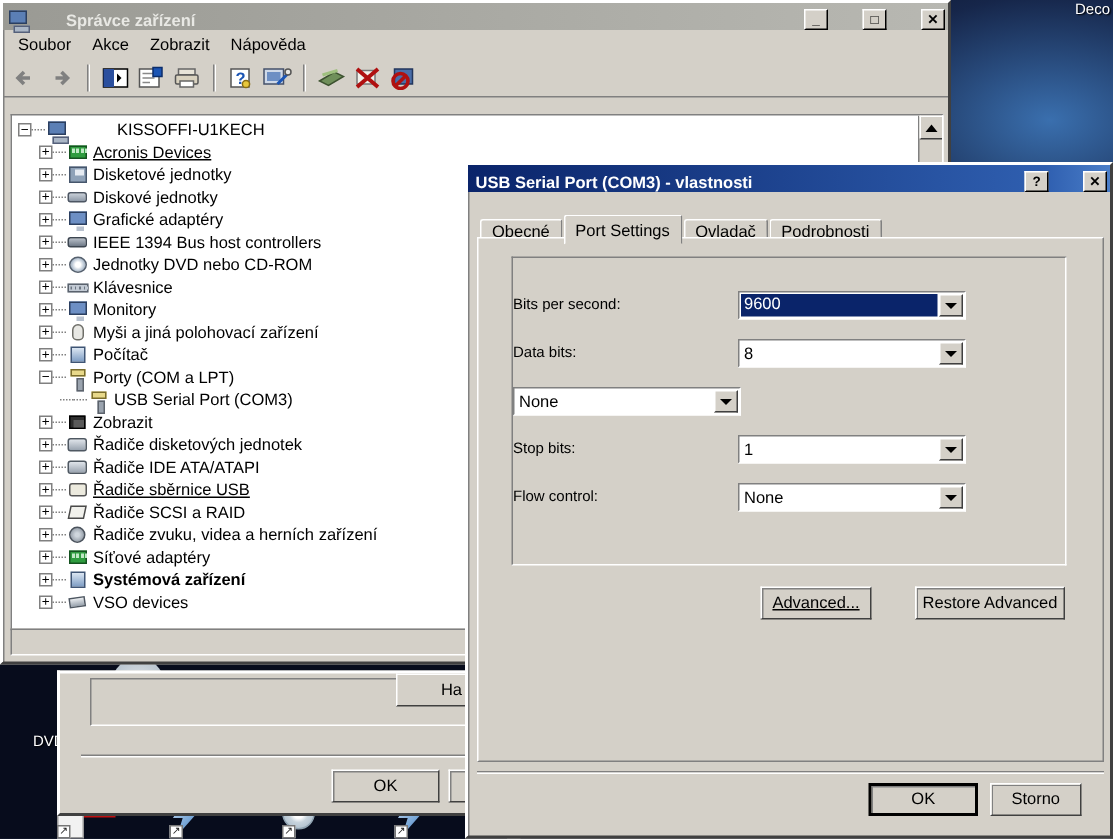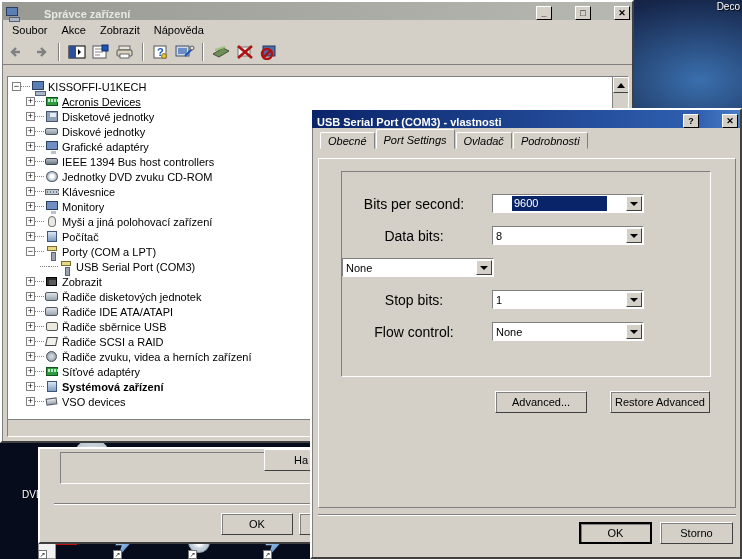--- a/index.html
+++ b/index.html
@@ -205,21 +205,21 @@
   .ic-cpu:after { content:''; position:absolute; left:2px; top:2px; width:7px; height:5px; background:#5a5a5a; }
   .ic-ctrl { position:absolute; left:1px; top:3px; width:13px; height:9px; background:linear-gradient(#dfe4ea,#9aa4b0); border:1px solid #4f5862; border-radius:2px; }
   .ic-usb { position:absolute; left:2px; top:3px; width:12px; height:9px; background:#eceade; border:1px solid #555; border-radius:2px; }
   .ic-scsi { position:absolute; left:2px; top:3px; width:11px; height:9px; background:#f1f1ec; border:1px solid #4a4a4a; transform:skewX(-12deg); }
   .ic-sound { position:absolute; left:2px; top:2px; width:11px; height:11px; border-radius:50%; background:radial-gradient(circle,#cfd6dd 20%,#7a8490 100%); border:1px solid #4a525c; }
   .ic-sys { position:absolute; left:3px; top:2px; width:10px; height:11px; background:linear-gradient(#dbe6f2,#7e9dc4); border:1px solid #3f5575; }
   .ic-vso { position:absolute; left:2px; top:4px; width:11px; height:7px; background:linear-gradient(#e9ecef,#98a2ad); border:1px solid #4d5661; transform:rotate(-8deg); }
 
   
   #propdlg { left: 310px; top: 108px; width: 432px; height: 451px; }
-  .tabstrip { position: absolute; left: 8px; top: 22px; height: 19px; display: flex; align-items: flex-start; font-style: italic; }
+  .tabstrip { position: absolute; left: 8px; top: 35px; height: 19px; display: flex; align-items: center; }
   .tab {
     height: 17px; padding: 2px 7px 0 7px;
     background: #d4d0c8; font-size: 11px; color: #000;
     border: 1px solid; border-color: #fff #808080 #d4d0c8 #fff;
     margin-right: 1px; border-radius: 2px 2px 0 0;
   }
   .tab.selected {
     height: 20px; margin-top: -3px; padding-top: 4px;
     border-bottom-color: #d4d0c8; font-weight: normal;
     position: relative; z-index: 3;
@@ -230,33 +230,33 @@
     border: 1px solid; border-color: #fff #808080 #808080 #fff;
   }
   .groupbox {
     position: absolute; left: 22px; top: 12px; width: 370px; height: 206px;
     border: 1px solid; border-color: #808080 #fff #fff #808080;
   }
   .field-row {
     display: flex; align-items: center; margin-bottom: 13px;
   }
   .field-label {
-    width: 150px; text-align: center; padding-right: 6px;
-    font-size: 14px; color: #000;
+    width: 150px; text-align: left; padding-right: 6px;
+    font-size: 10px; color: #000;
   }
   .combo {
     width: 152px; height: 19px; display: flex; align-items: center;
     background: #fff;
     border: 1px solid; border-color: #808080 #fff #fff #808080;
     position: relative;
   }
   .combo-text { flex: 1; padding-left: 3px; font-size: 11px; color: #000; white-space: nowrap; }
   .combo.focused .combo-text {
     background: #0a246a; color: #fff; height: 15px; line-height: 15px;
-    margin: 19px; padding-left: 2px;
+    margin: 1px; padding-left: 2px;
   }
   .combo-btn {
     width: 16px; height: 15px; margin-right: 1px; background: #d4d0c8;
     border: 1px solid; border-color: #ffffff #404040 #404040 #ffffff;
     display: flex; align-items: center; justify-content: center;
   }
   .caret-down { width:0;height:0;border-left:4px solid transparent;border-right:4px solid transparent;border-top:4px solid #000; }
   .btn {
     background: #d4d0c8; color: #000; font-size: 11px;
     border: 1px solid; border-color: #ffffff #404040 #404040 #ffffff;
@@ -434,21 +434,21 @@
   </div>
 
   <div id="tree-pane">
     <div id="tree-rows" style="padding:2px 0 0 4px;">
         <div class="tree-row" style="padding-left: 0px;">
           <span class="expander">−</span>
           <span class="dotline"></span>
           <span class="tico">
             <span class="ic-pc"></span>
           </span>
-          <span style="padding-left: 2px;">KISSOFFI-U1KECH</span>
+          <span style="padding-left: 2px; margin-left: 30px;">KISSOFFI-U1KECH</span>
         </div>
         <div class="tree-row" style="padding-left: 14px;">
           <span class="expander">+</span>
           <span class="dotline"></span>
           <span class="tico">
             <span class="ic-net"></span>
           </span>
           <span style="padding-left: 2px; text-decoration: underline;">Acronis Devices</span>
         </div>
         <div class="tree-row" style="padding-left: 14px;">
@@ -482,21 +482,21 @@
             <span class="ic-1394"></span>
           </span>
           <span style="padding-left: 2px;">IEEE 1394 Bus host controllers</span>
         </div>
         <div class="tree-row" style="padding-left: 14px;">
           <span class="expander">+</span>
           <span class="dotline"></span>
           <span class="tico">
             <span class="ic-cd"></span>
           </span>
-          <span style="padding-left: 2px;">Jednotky DVD zvuku CD-ROM</span>
+          <span style="padding-left: 2px;">Jednotky DVD nebo CD-ROM</span>
         </div>
         <div class="tree-row" style="padding-left: 14px;">
           <span class="expander">+</span>
           <span class="dotline"></span>
           <span class="tico">
             <span class="ic-kbd"></span>
           </span>
           <span style="padding-left: 2px;">Klávesnice</span>
         </div>
         <div class="tree-row" style="padding-left: 14px;">
@@ -562,21 +562,21 @@
             <span class="ic-ctrl"></span>
           </span>
           <span style="padding-left: 2px;">Řadiče IDE ATA/ATAPI</span>
         </div>
         <div class="tree-row" style="padding-left: 14px;">
           <span class="expander">+</span>
           <span class="dotline"></span>
           <span class="tico">
             <span class="ic-usb"></span>
           </span>
-          <span style="padding-left: 2px;">Řadiče sběrnice USB</span>
+          <span style="padding-left: 2px; text-decoration: underline;">Řadiče sběrnice USB</span>
         </div>
         <div class="tree-row" style="padding-left: 14px;">
           <span class="expander">+</span>
           <span class="dotline"></span>
           <span class="tico">
             <span class="ic-scsi"></span>
           </span>
           <span style="padding-left: 2px;">Řadiče SCSI a RAID</span>
         </div>
         <div class="tree-row" style="padding-left: 14px;">
@@ -681,21 +681,21 @@
             <div class="combo">
               <span class="combo-text">None</span>
               <span class="combo-btn">
                 <span class="caret-down"></span>
               </span>
             </div>
           </div>
         </div>
     </div>
 
-    <div class="btn" style="position:absolute;left:176px;top:232px;width:92px;">Advanced...</div>
+    <div class="btn" style="position:absolute;left:188px;top:232px;width:74px;text-decoration:underline;">Advanced...</div>
     <div class="btn" style="position:absolute;left:291px;top:232px;width:100px;">Restore Advanced</div>
   </div>
 
   <div class="dlg-sep"></div>
 
   <div class="btn default" style="position:absolute;left:267px;top:412px;width:73px;">OK</div>
-  <div class="btn" style="position:absolute;left:348px;top:412px;width:73px;">Storno</div>
+  <div class="btn" style="position:absolute;left:348px;top:412px;width:61px;">Storno</div>
 </div>
 
 </body></html>

